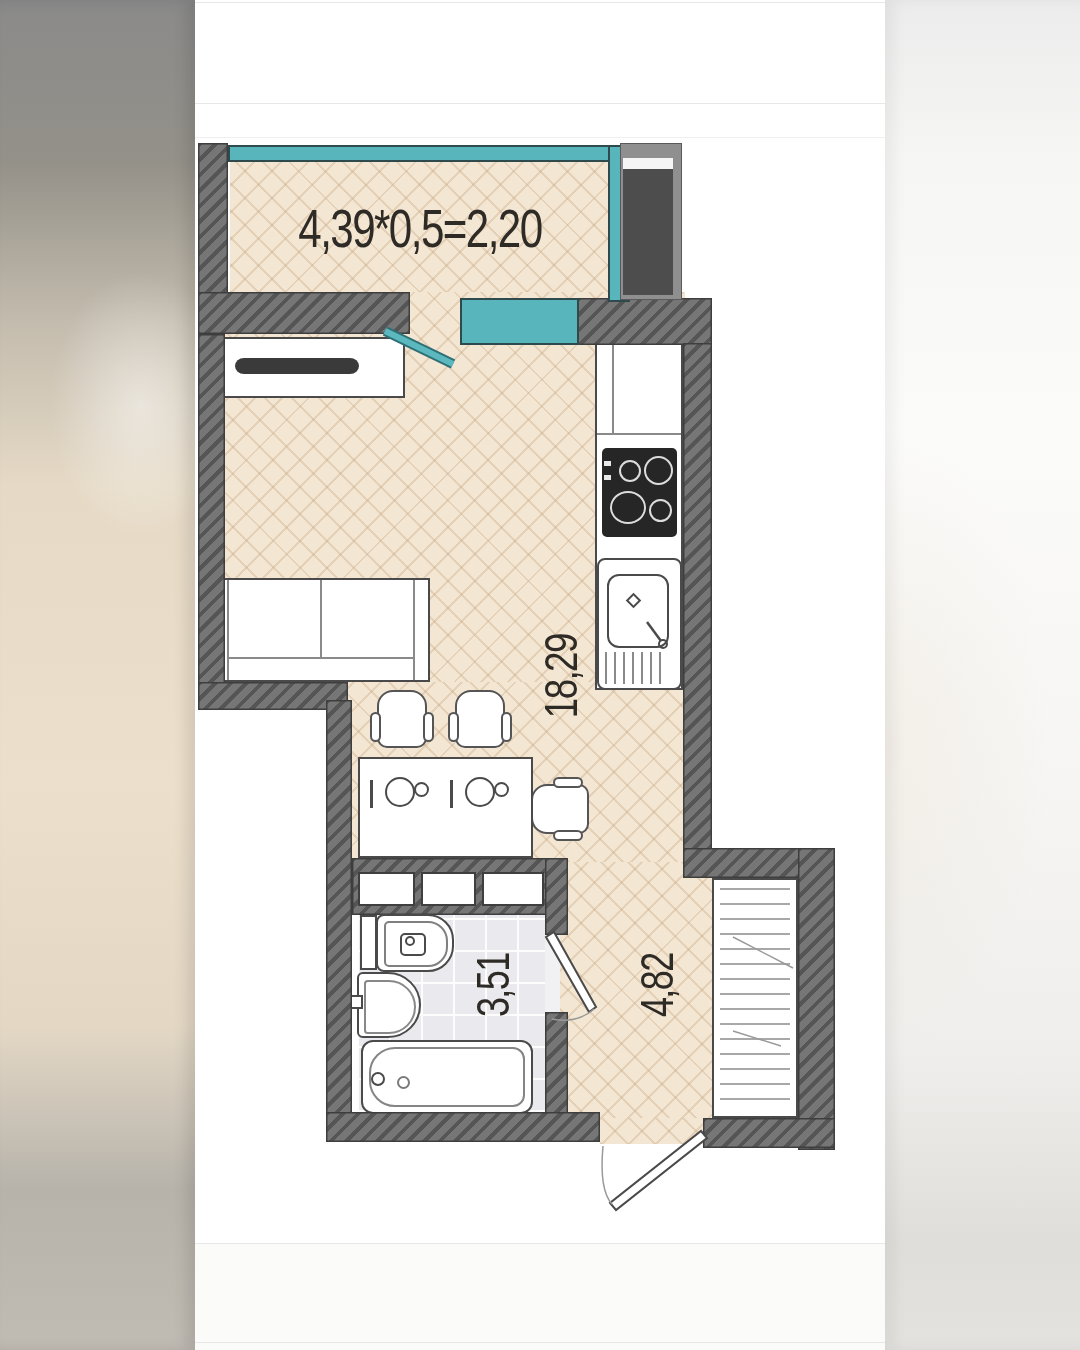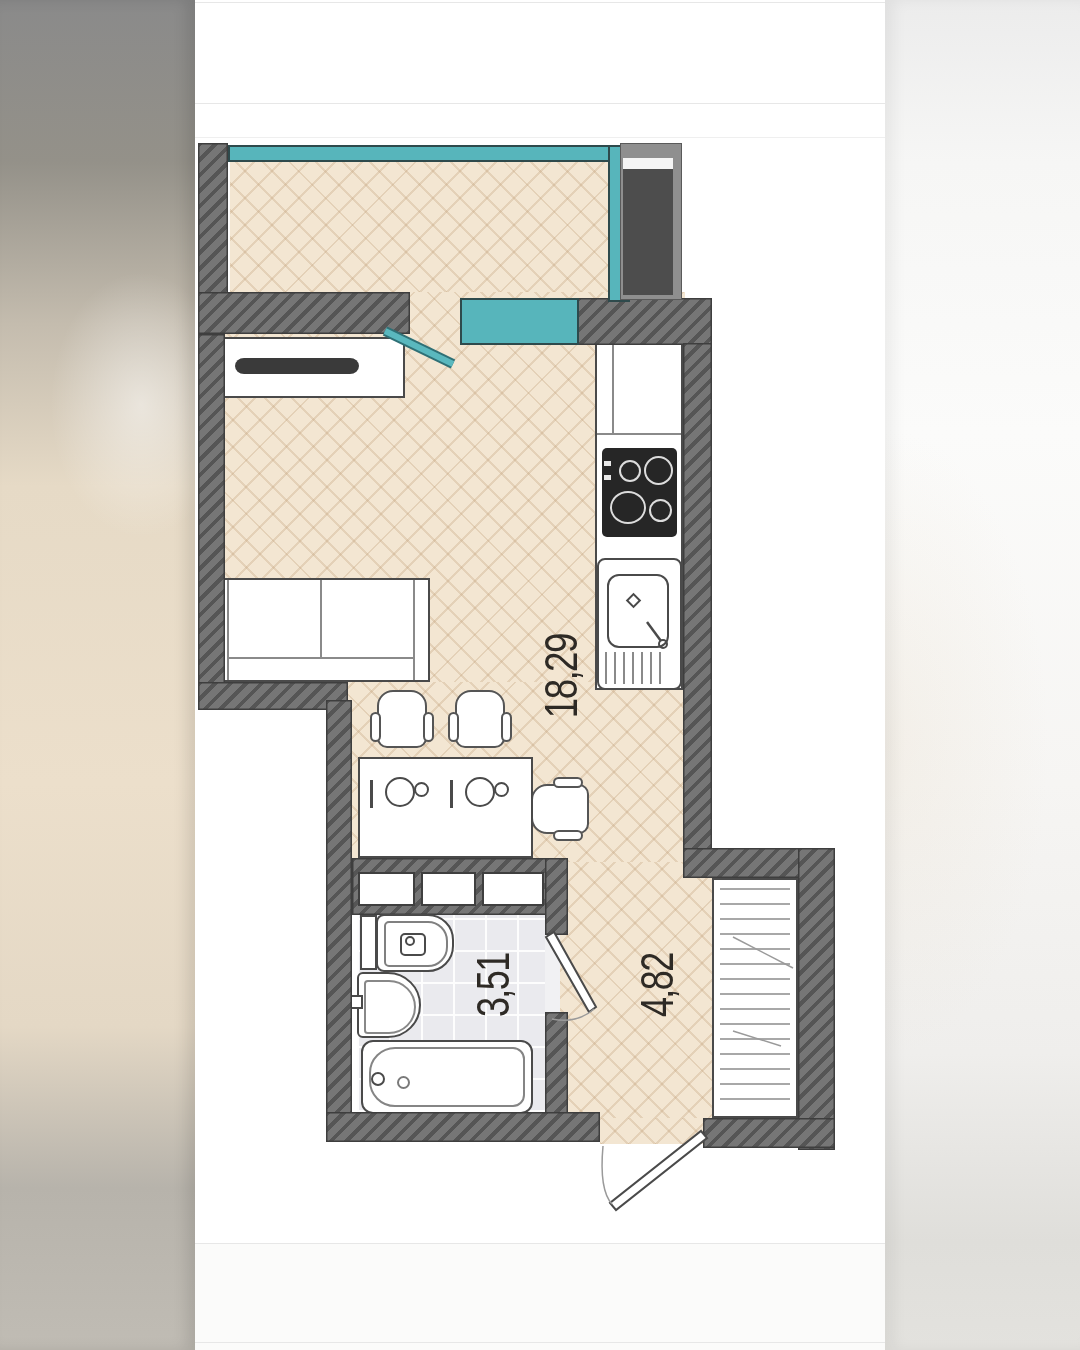--- a/index.html
+++ b/index.html
@@ -185,20 +185,23 @@
     <polygon points="351,937 359,932 401,1007 394,1012" fill="#ffffff" stroke="#4a4a4a" stroke-width="2"></polygon>
     <path d="M 399 1009 Q 382 1024 357 1019" fill="none" stroke="#9a9a9a" stroke-width="1.5"></path>
 
     <polygon points="506,1131 512,1138 421,1210 415,1203" fill="#ffffff" stroke="#4a4a4a" stroke-width="2"></polygon>
     <path d="M 408 1146 Q 404 1190 417 1204" fill="none" stroke="#9a9a9a" stroke-width="1.5"></path>
 
     <line x1="538" y1="937" x2="598" y2="968" stroke="#9a9a9a" stroke-width="1.5"></line>
     <line x1="538" y1="1031" x2="586" y2="1046" stroke="#9a9a9a" stroke-width="1.5"></line>
   </svg>
 
+  <div class="lbl" style="left:60px;top:196px;width:330px;height:64px;font-size:54px">
+    <span>4,39*0,5=2,20</span>
+  </div>
   <div class="lbl vert" style="left:295px;top:616px;width:140px;height:120px;font-size:47px">
     <span>18,29</span>
   </div>
   <div class="lbl vert" style="left:228px;top:925px;width:140px;height:120px;font-size:46px">
     <span>3,51</span>
   </div>
   <div class="lbl vert" style="left:392px;top:925px;width:140px;height:120px;font-size:46px">
     <span>4,82</span>
   </div>
 

